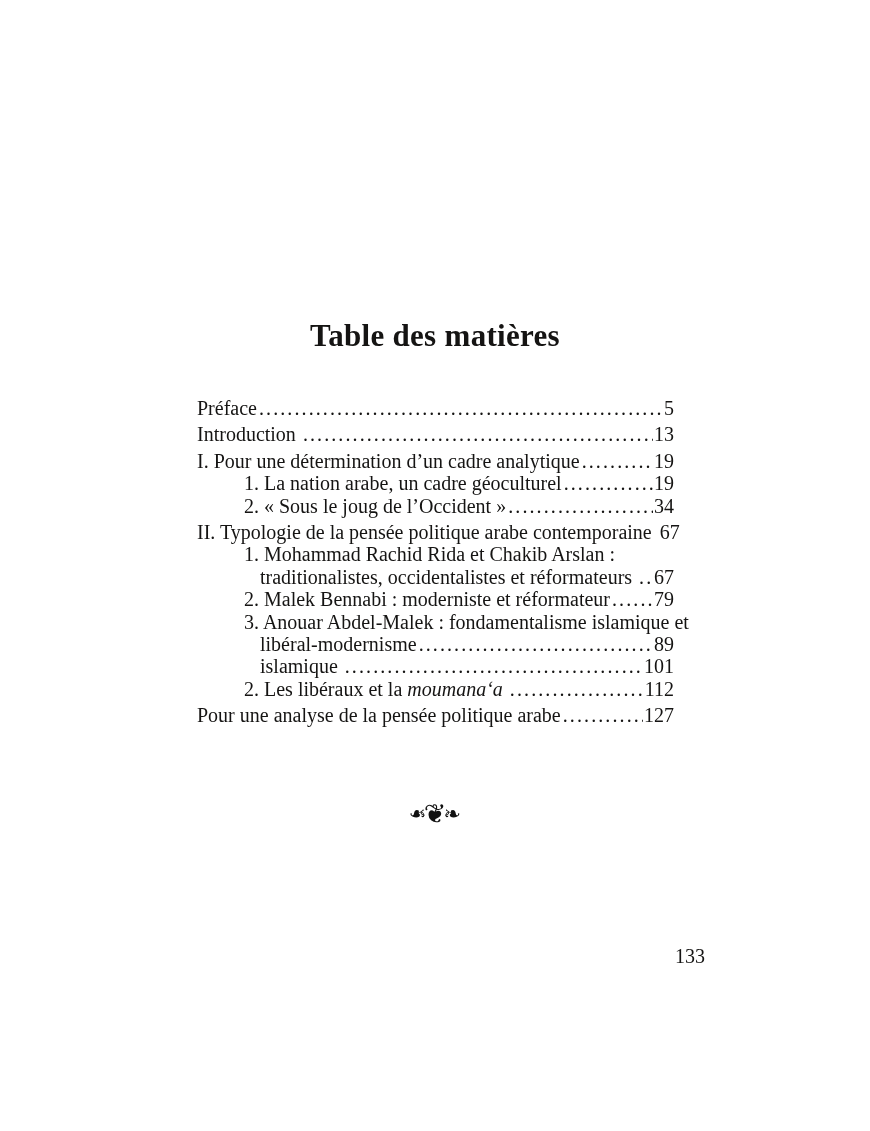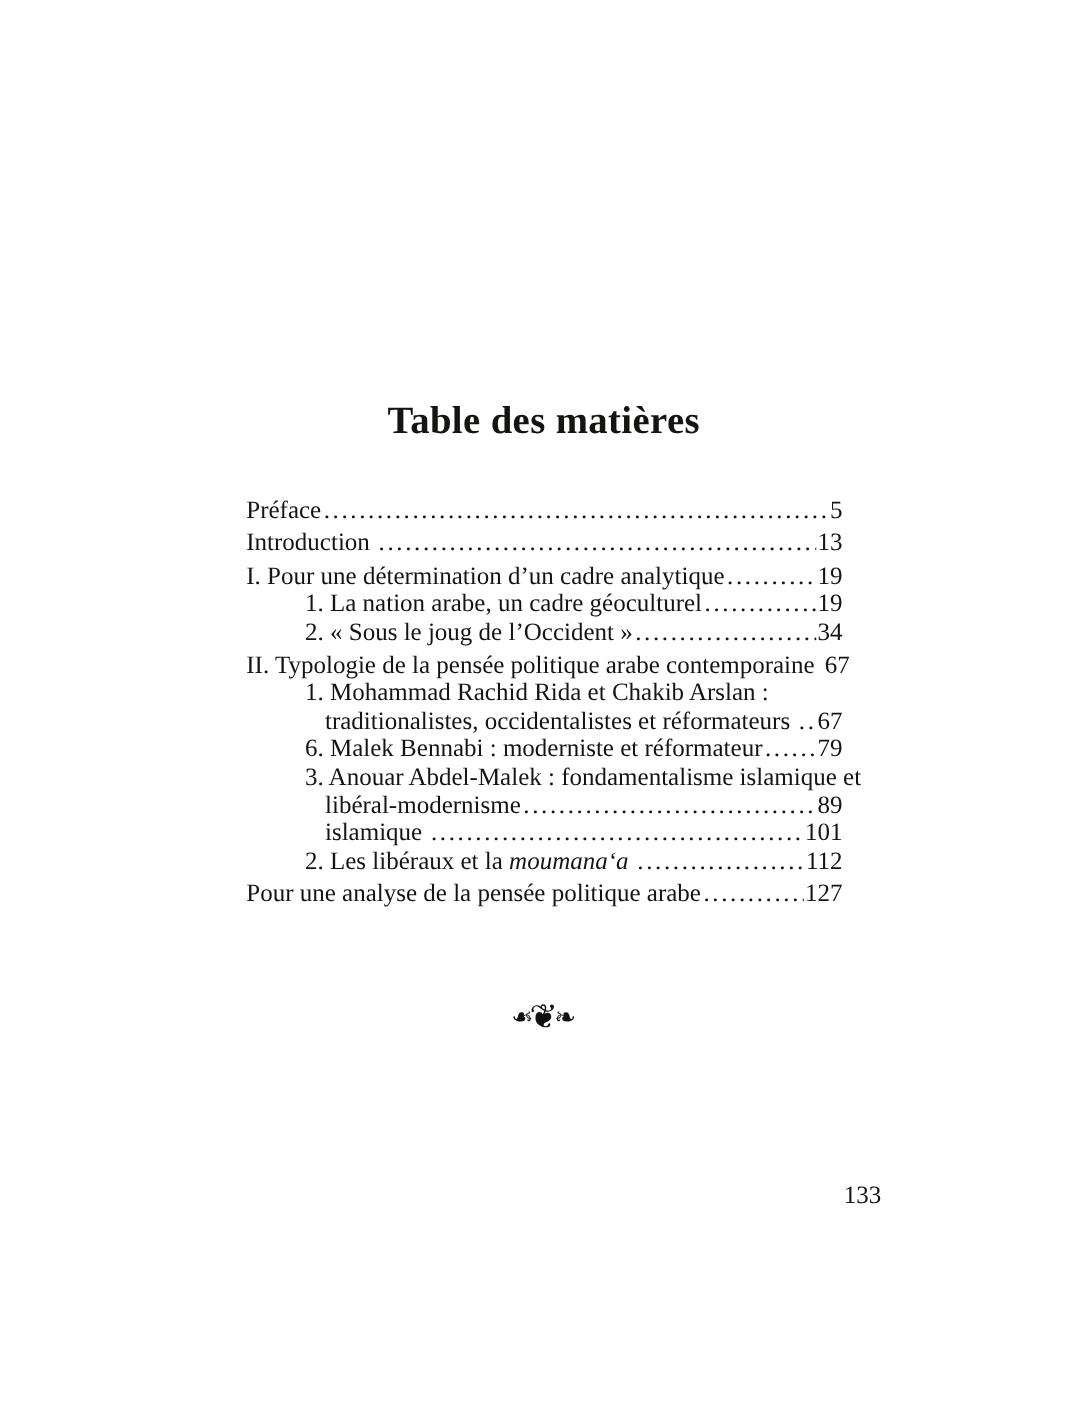--- a/index.html
+++ b/index.html
@@ -112,21 +112,21 @@
       </div>
       <div class="toc-line indent-1">
         <span class="txt"><span>1. Mohammad Rachid Rida et Chakib Arslan :</span></span>
       </div>
       <div class="toc-line indent-2">
         <span class="txt"><span>traditionalistes, occidentalistes et réformateurs </span></span>
         <span class="dots"></span>
         <span class="pg">67</span>
       </div>
       <div class="toc-line indent-1">
-        <span class="txt"><span>6. Malek Bennabi : moderniste et réformateur</span></span>
+        <span class="txt"><span>2. Malek Bennabi : moderniste et réformateur</span></span>
         <span class="dots"></span>
         <span class="pg">79</span>
       </div>
       <div class="toc-line indent-1">
         <span class="txt"><span>3. Anouar Abdel-Malek : fondamentalisme islamique et</span></span>
       </div>
       <div class="toc-line indent-2">
         <span class="txt"><span>libéral-modernisme</span></span>
         <span class="dots"></span>
         <span class="pg">89</span>

